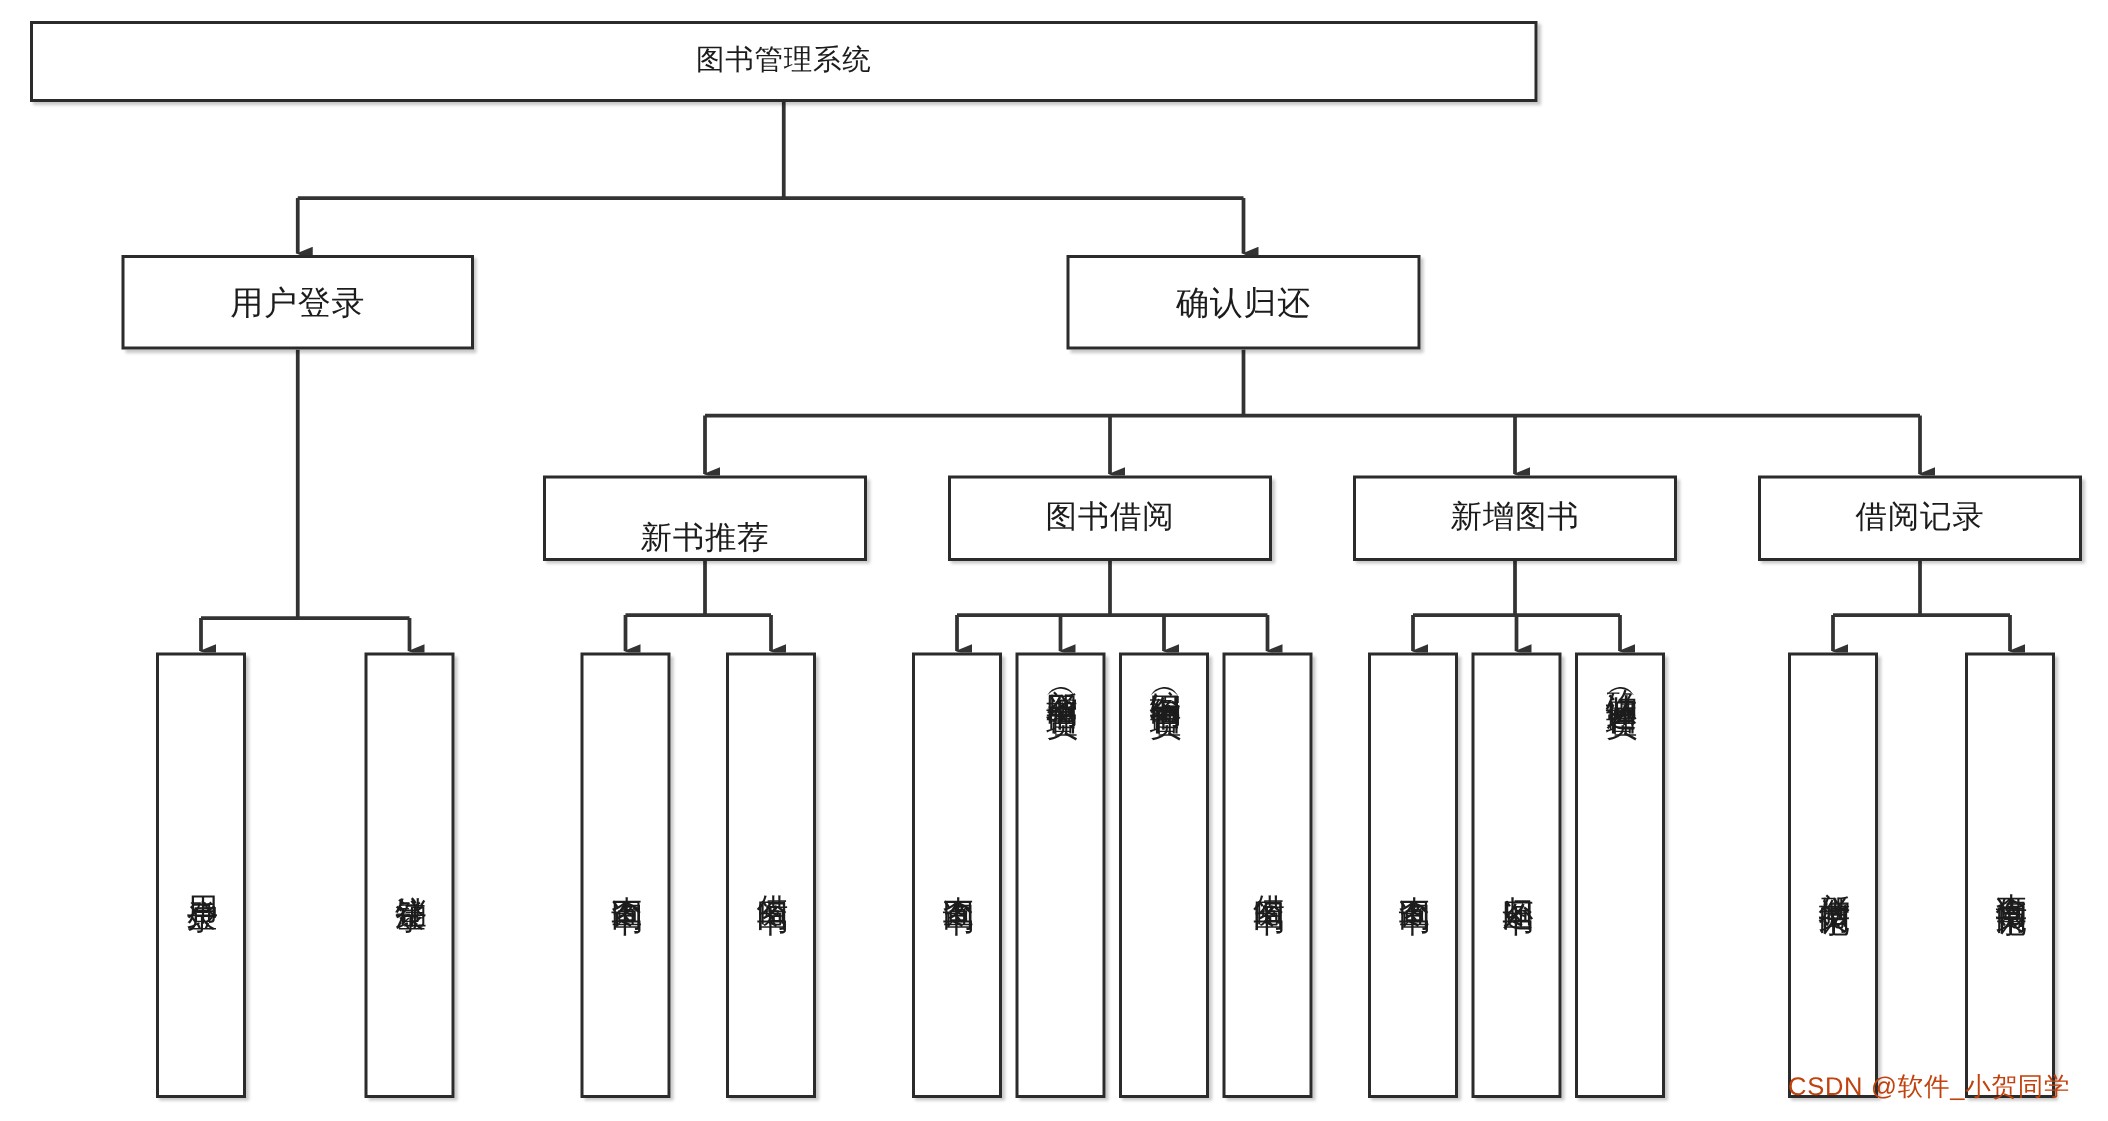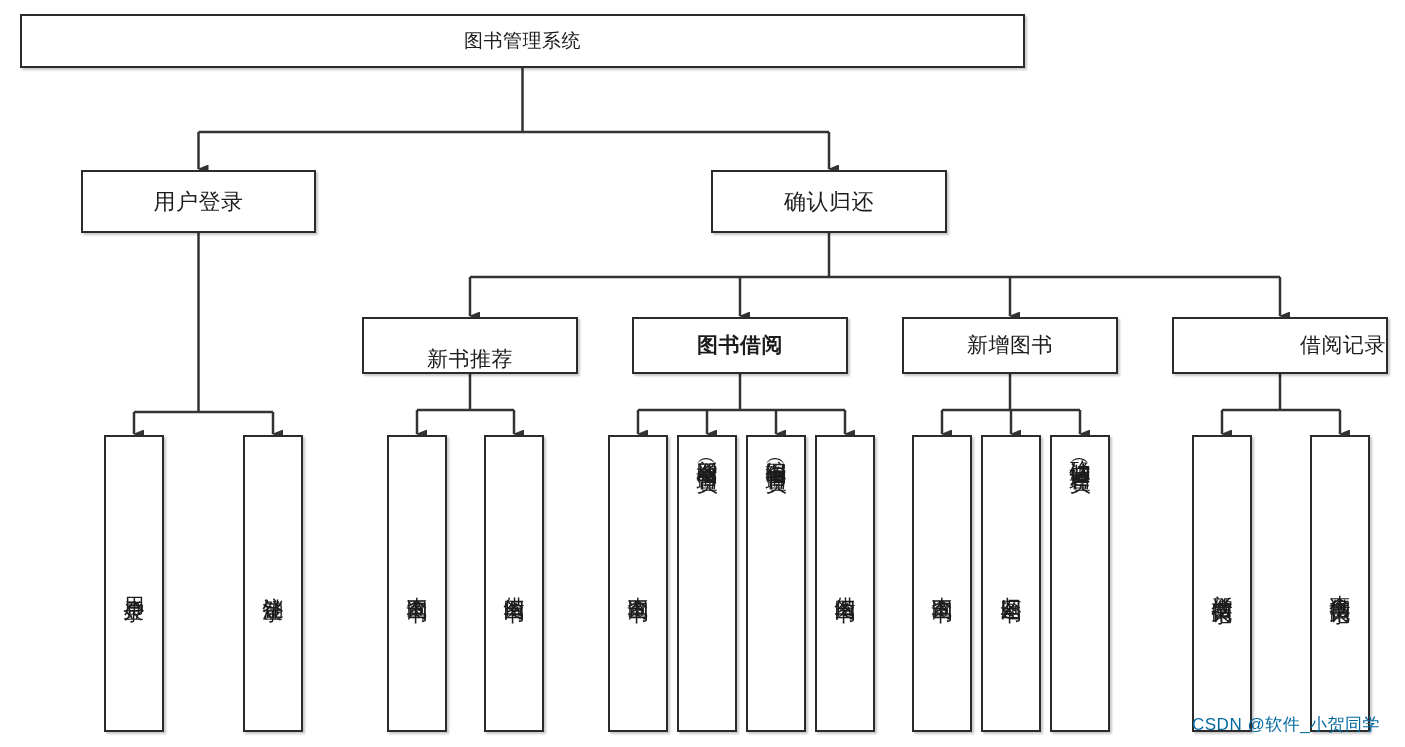--- a/index.html
+++ b/index.html
@@ -57,21 +57,21 @@
     writing-mode: vertical-rl;
     text-orientation: upright;
     font-size: 21px;
     line-height: 1.05;
     letter-spacing: 2px;
     white-space: normal;
   }
   .node-leaf.leaf-mid { align-items: center; padding-top: 0; }
   .watermark {
     position: absolute;
-    color: #0369a1;
+    color: #c2410c;
     font-size: 17px;
     white-space: nowrap;
     letter-spacing: 0.5px;
     pointer-events: none;
   }
 </style>
 </head>
 <body>
 
 <div id="diagram-root">
@@ -123,27 +123,27 @@
       </div>
       <div class="node-box node-l1" style="left: 81px; top: 170px; width: 235px; height: 63px;">
         <div class="node-label">用户登录</div>
       </div>
       <div class="node-box node-l1" style="left: 711px; top: 170px; width: 236px; height: 63px;">
         <div class="node-label">确认归还</div>
       </div>
       <div class="node-box node-l2" style="left: 362px; top: 317px; width: 216px; height: 57px; align-items: flex-end;">
         <div class="node-label">新书推荐</div>
       </div>
-      <div class="node-box node-l2" style="left: 632px; top: 317px; width: 216px; height: 57px; font-weight: bold;">
+      <div class="node-box node-l2" style="left: 632px; top: 317px; width: 216px; height: 57px;">
         <div class="node-label">图书借阅</div>
       </div>
       <div class="node-box node-l2" style="left: 902px; top: 317px; width: 216px; height: 57px;">
         <div class="node-label">新增图书</div>
       </div>
-      <div class="node-box node-l2" style="left: 1172px; top: 317px; width: 216px; height: 57px; justify-content: flex-end;">
+      <div class="node-box node-l2" style="left: 1172px; top: 317px; width: 216px; height: 57px;">
         <div class="node-label">借阅记录</div>
       </div>
       <div class="node-box node-leaf leaf-mid" style="left: 104px; top: 435px; width: 60px; height: 297px;">
         <div class="node-label">用户登录</div>
       </div>
       <div class="node-box node-leaf leaf-mid" style="left: 243px; top: 435px; width: 60px; height: 297px;">
         <div class="node-label">注销登录</div>
       </div>
       <div class="node-box node-leaf leaf-mid" style="left: 387px; top: 435px; width: 60px; height: 297px;">
         <div class="node-label">查询图书</div>

